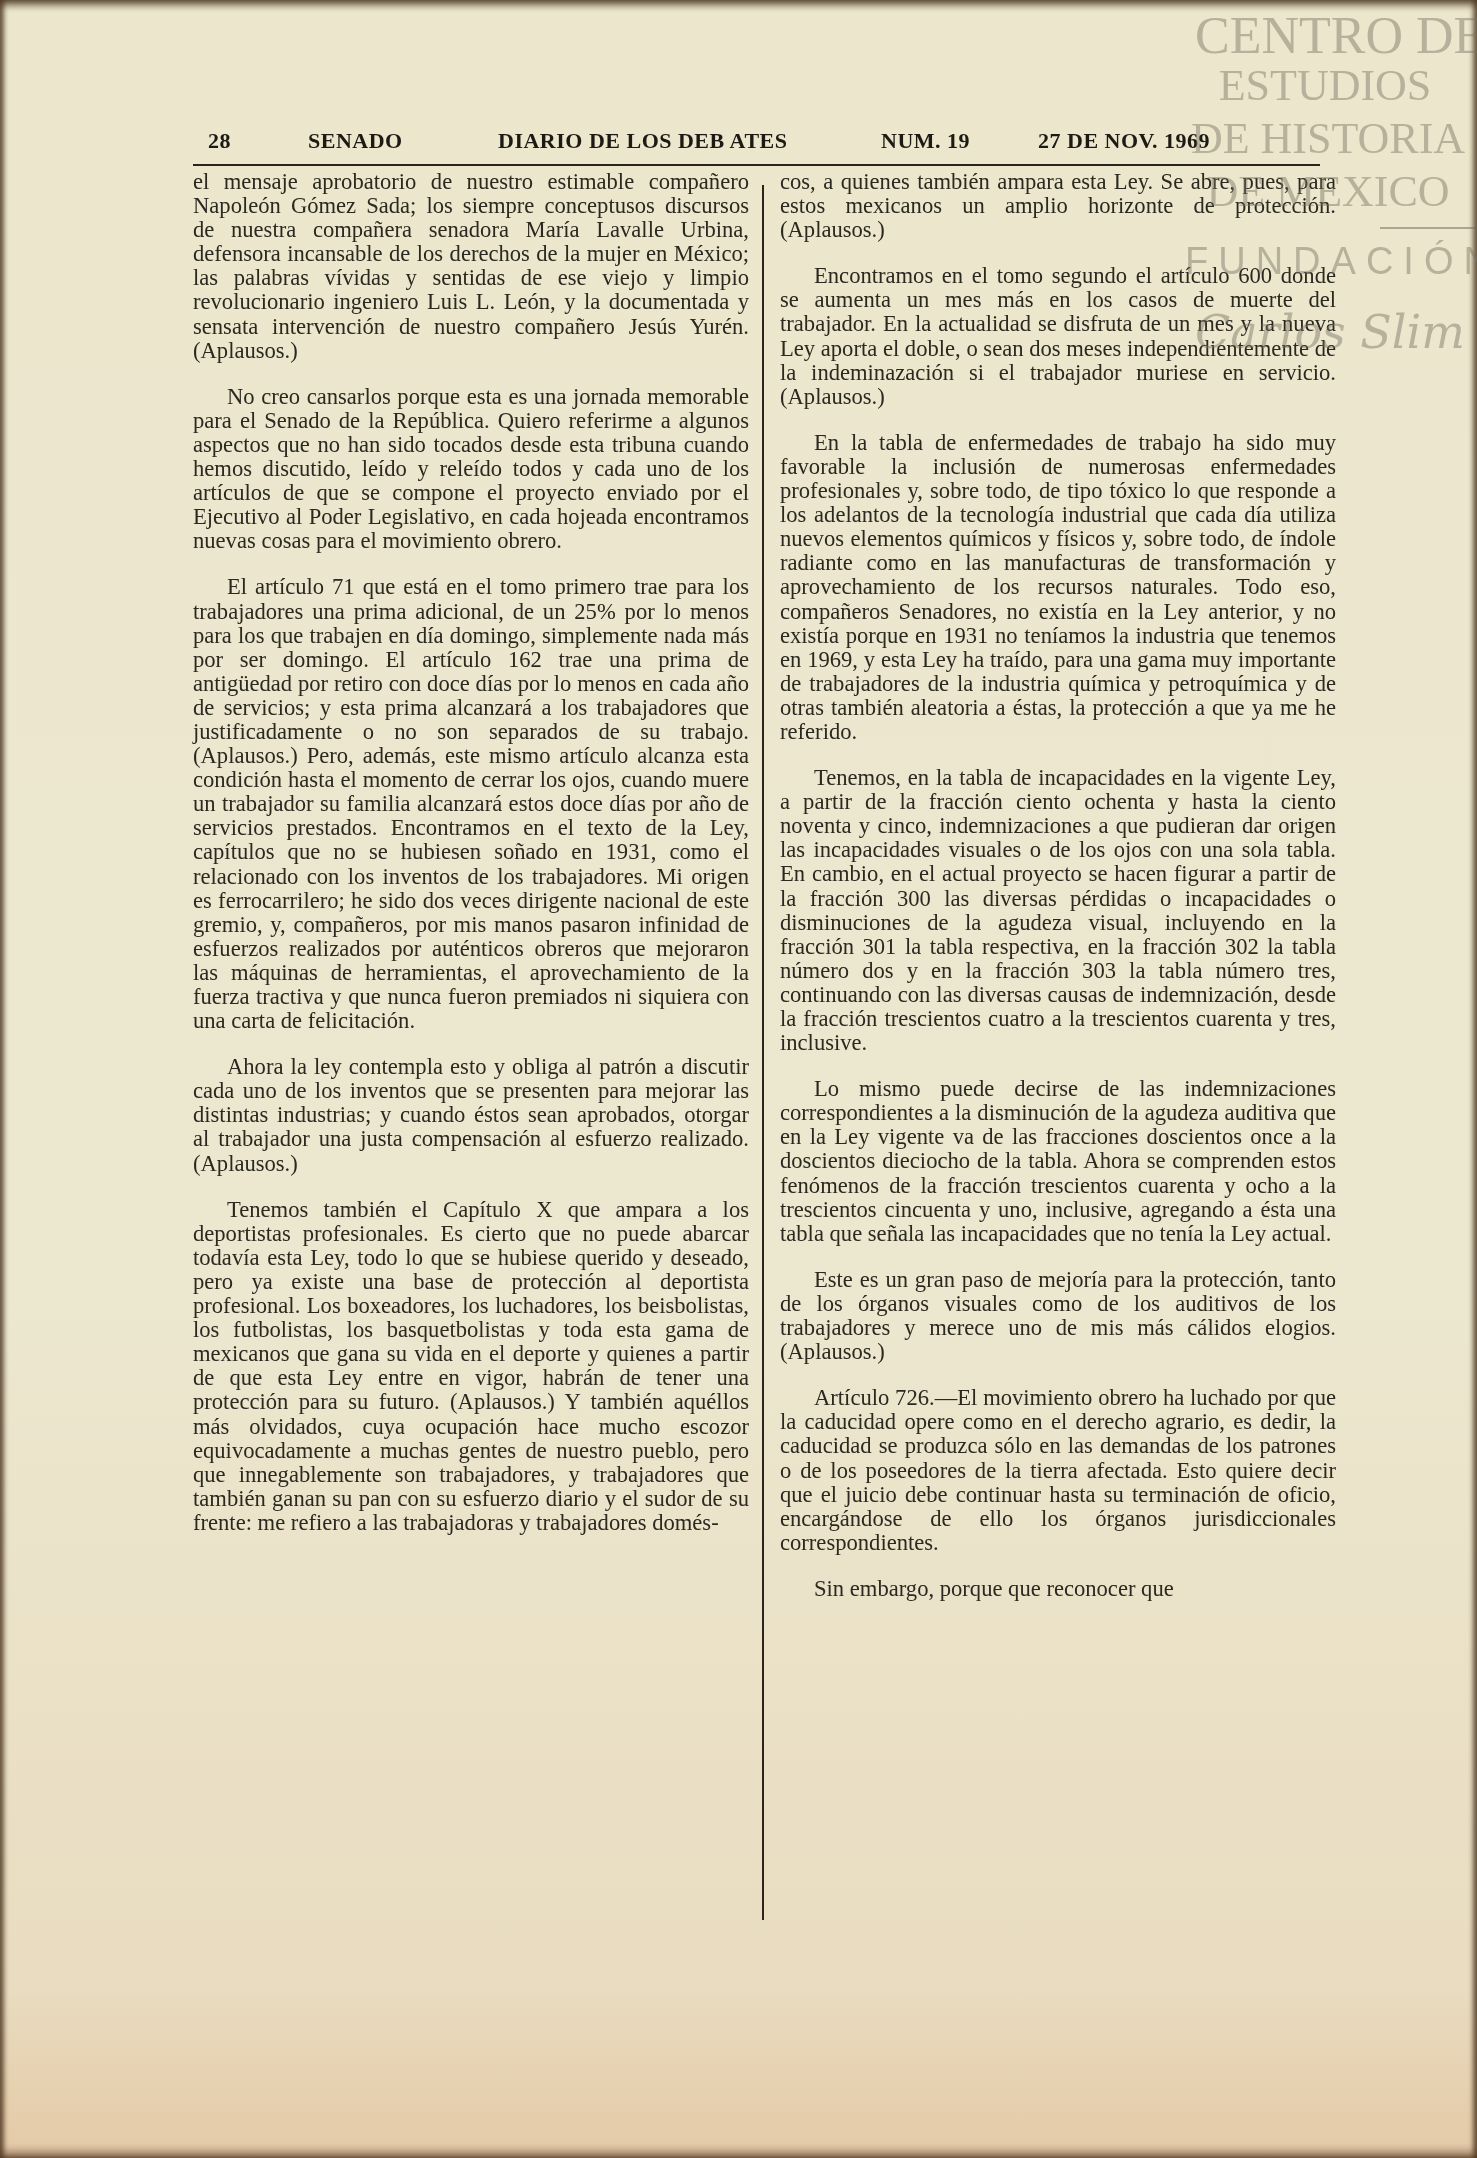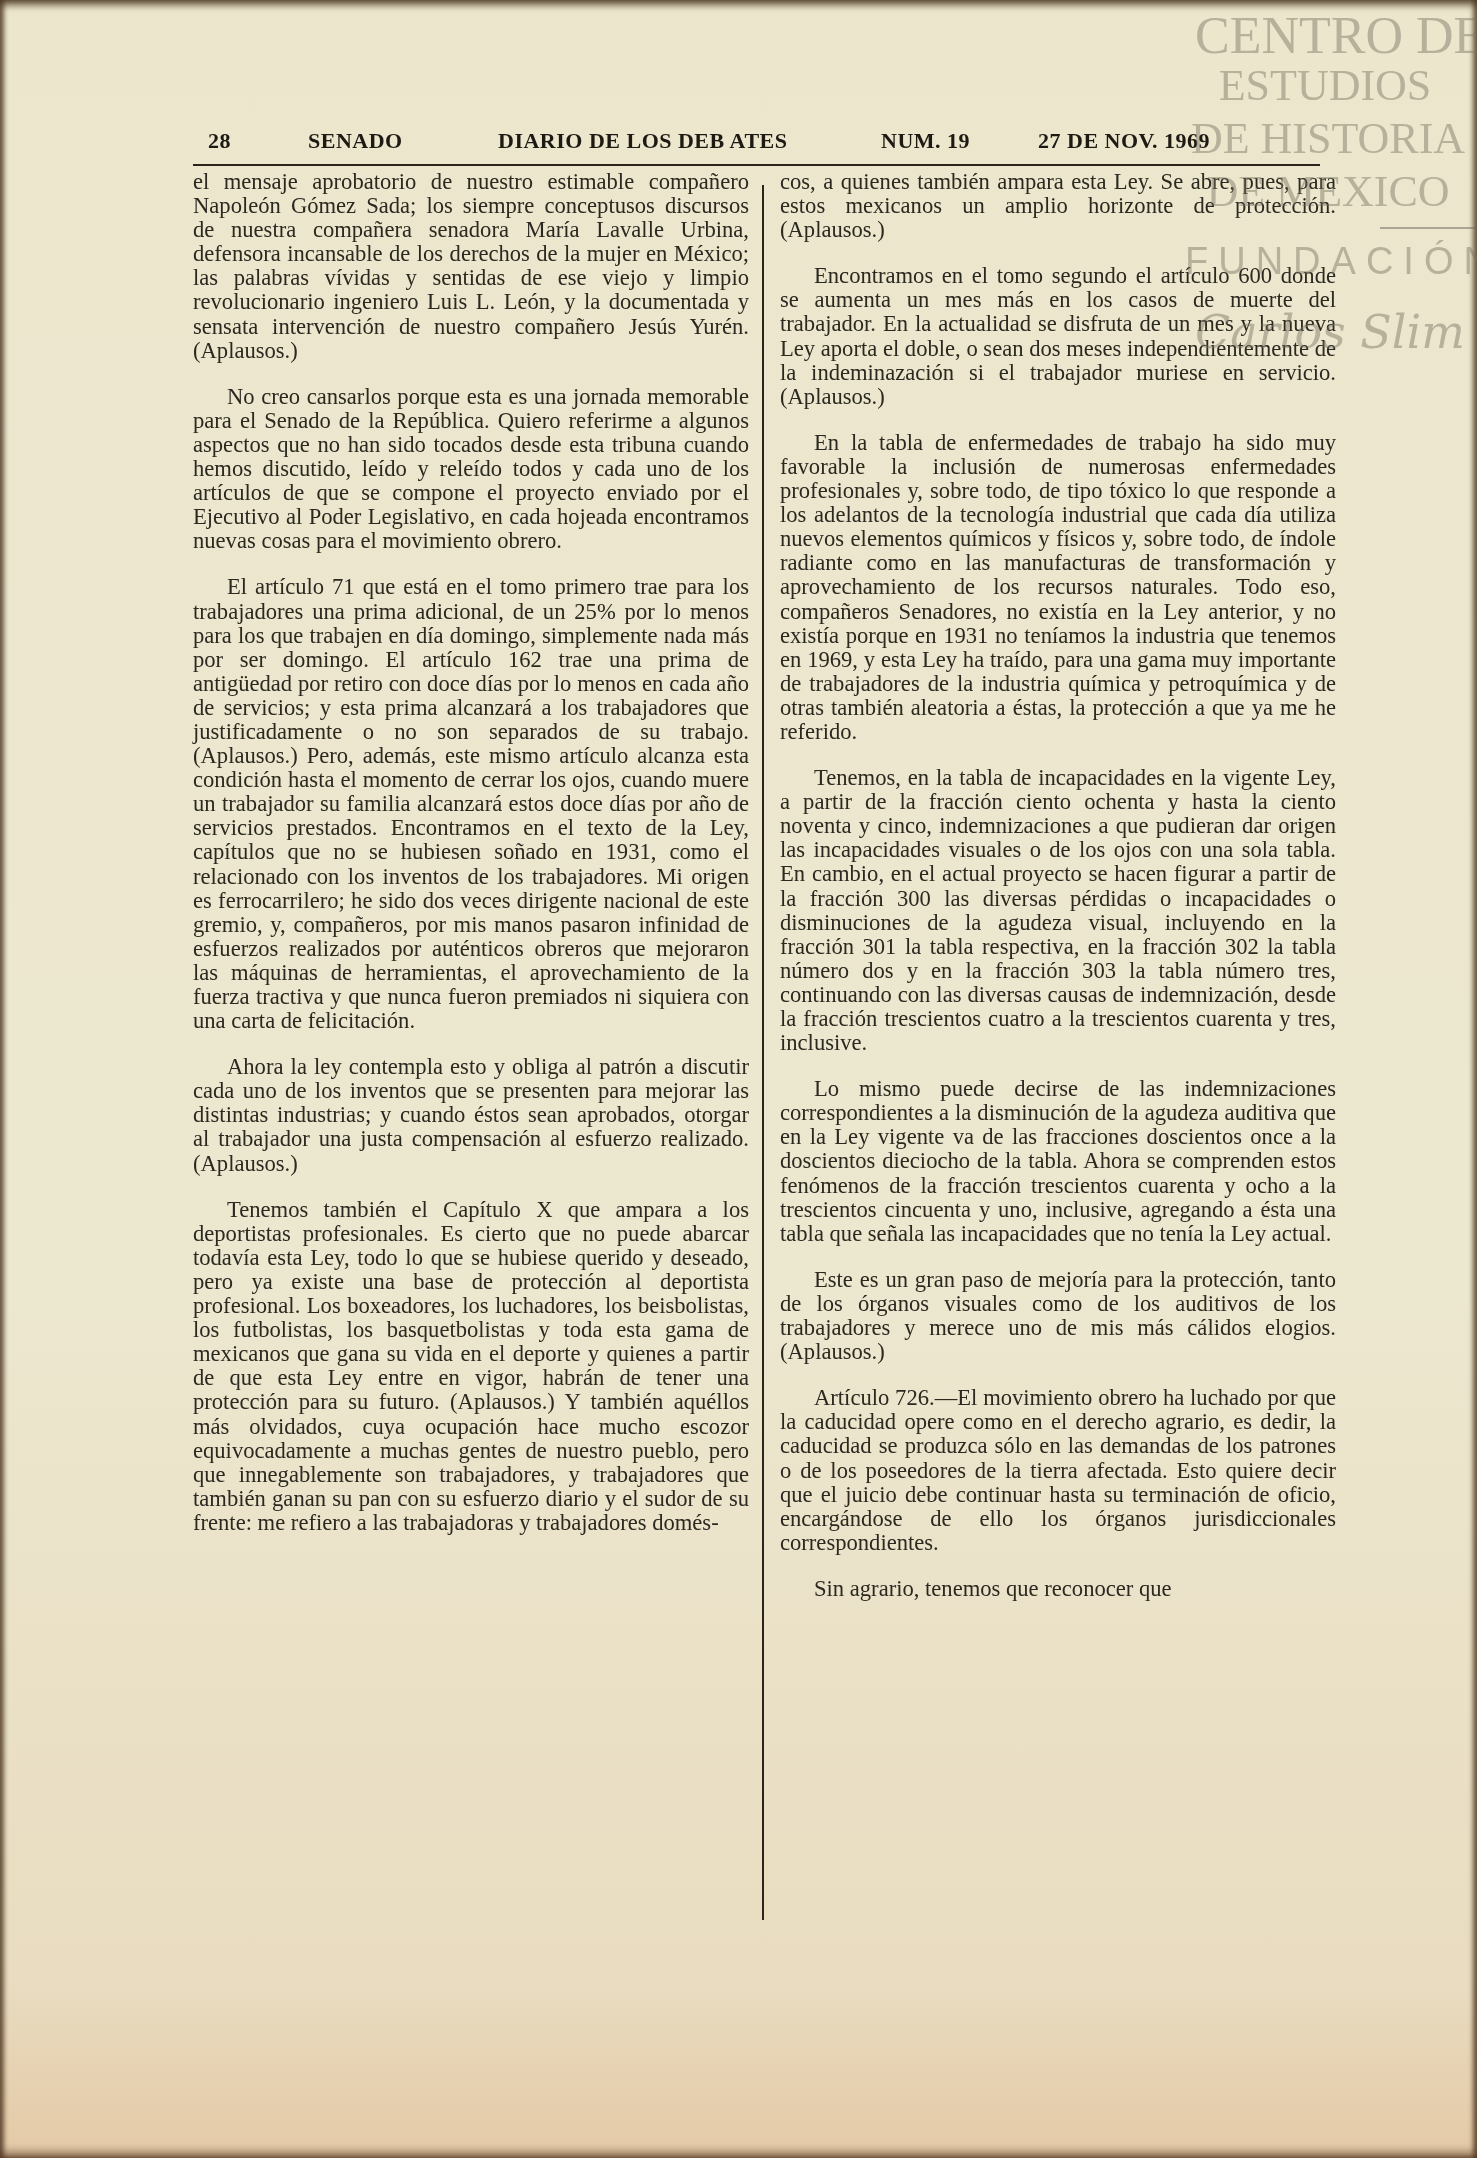--- a/index.html
+++ b/index.html
@@ -82,21 +82,21 @@
   </div>
 
   <div class="column col-right">
     <p class="cont">cos, a quienes también ampara esta Ley. Se abre, pues, para estos mexicanos un amplio horizonte de protección. (Aplausos.)</p>
     <p class="indent">Encontramos en el tomo segundo el artículo 600 donde se aumenta un mes más en los casos de muerte del trabajador. En la actualidad se disfruta de un mes y la nueva Ley aporta el doble, o sean dos meses independientemente de la indeminazación si el trabajador muriese en servicio. (Aplausos.)</p>
     <p class="indent">En la tabla de enfermedades de trabajo ha sido muy favorable la inclusión de numerosas enfermedades profesionales y, sobre todo, de tipo tóxico lo que responde a los adelantos de la tecnología industrial que cada día utiliza nuevos elementos químicos y físicos y, sobre todo, de índole radiante como en las manufacturas de transformación y aprovechamiento de los recursos naturales. Todo eso, compañeros Senadores, no existía en la Ley anterior, y no existía porque en 1931 no teníamos la industria que tenemos en 1969, y esta Ley ha traído, para una gama muy importante de trabajadores de la industria química y petroquímica y de otras también aleatoria a éstas, la protección a que ya me he referido.</p>
     <p class="indent">Tenemos, en la tabla de incapacidades en la vigente Ley, a partir de la fracción ciento ochenta y hasta la ciento noventa y cinco, indemnizaciones a que pudieran dar origen las incapacidades visuales o de los ojos con una sola tabla. En cambio, en el actual proyecto se hacen figurar a partir de la fracción 300 las diversas pérdidas o incapacidades o disminuciones de la agudeza visual, incluyendo en la fracción 301 la tabla respectiva, en la fracción 302 la tabla número dos y en la fracción 303 la tabla número tres, continuando con las diversas causas de indemnización, desde la fracción trescientos cuatro a la trescientos cuarenta y tres, inclusive.</p>
     <p class="indent">Lo mismo puede decirse de las indemnizaciones correspondientes a la disminución de la agudeza auditiva que en la Ley vigente va de las fracciones doscientos once a la doscientos dieciocho de la tabla. Ahora se comprenden estos fenómenos de la fracción trescientos cuarenta y ocho a la trescientos cincuenta y uno, inclusive, agregando a ésta una tabla que señala las incapacidades que no tenía la Ley actual.</p>
     <p class="indent">Este es un gran paso de mejoría para la protección, tanto de los órganos visuales como de los auditivos de los trabajadores y merece uno de mis más cálidos elogios. (Aplausos.)</p>
     <p class="indent">Artículo 726.—El movimiento obrero ha luchado por que la caducidad opere como en el derecho agrario, es dedir, la caducidad se produzca sólo en las demandas de los patrones o de los poseedores de la tierra afectada. Esto quiere decir que el juicio debe continuar hasta su terminación de oficio, encargándose de ello los órganos jurisdiccionales correspondientes.</p>
-    <p class="indent">Sin agrario, tenemos que reconocer que</p>
+    <p class="indent">Sin embargo, porque que reconocer que</p>
   </div>
 
   <div class="watermark wm-1">CENTRO DE</div>
   <div class="watermark wm-2">ESTUDIOS</div>
   <div class="watermark wm-4">DE MEXICO</div>
   <div class="watermark wm-3">DE HISTORIA</div>
   <div class="wm-line"></div>
   <div class="watermark wm-5">FUNDACIÓN</div>
   <div class="watermark wm-6">Carlos Slim</div>
 

